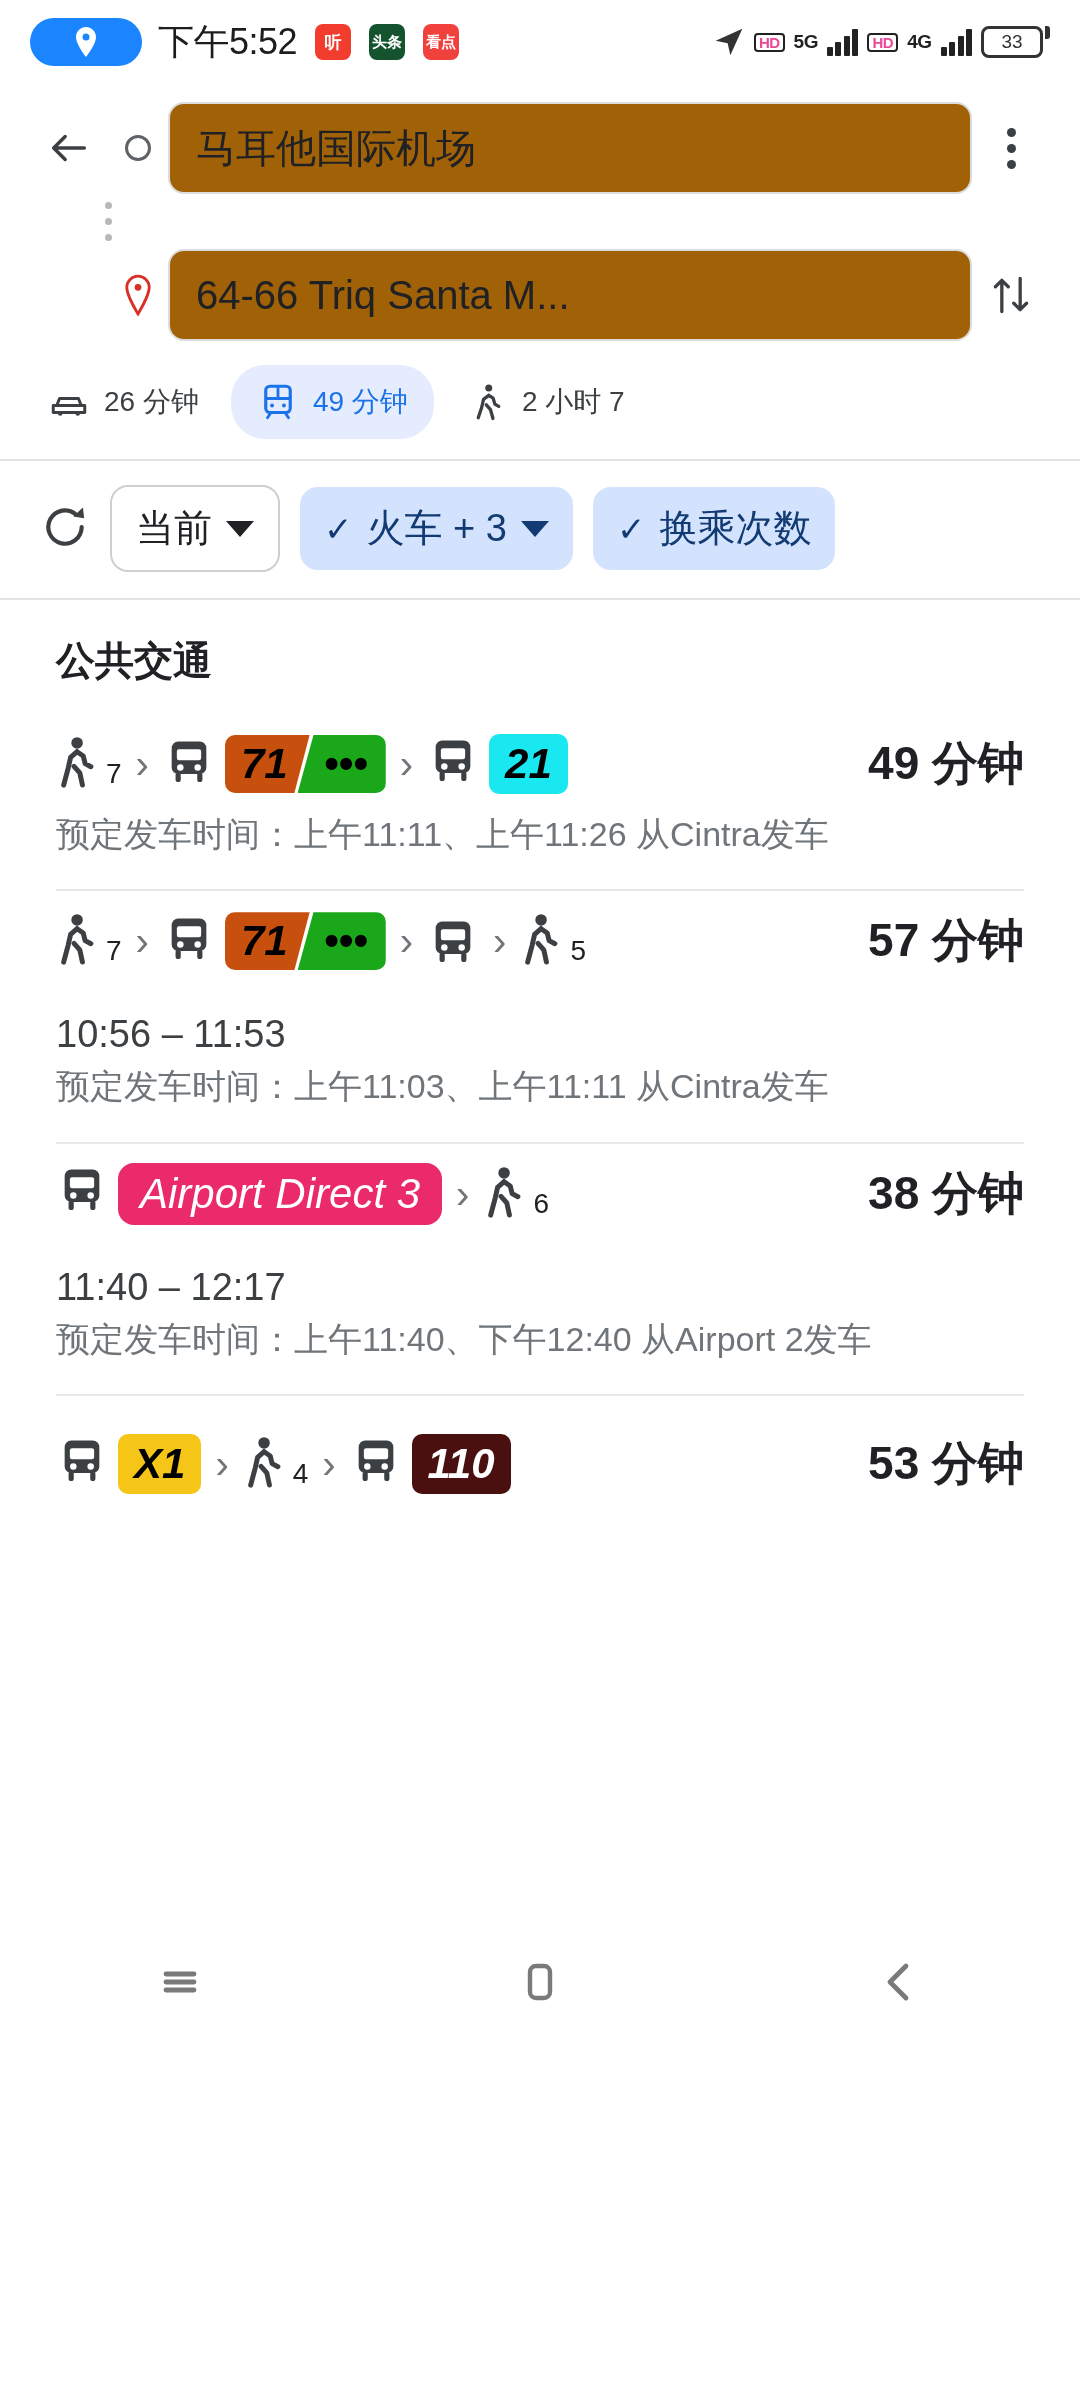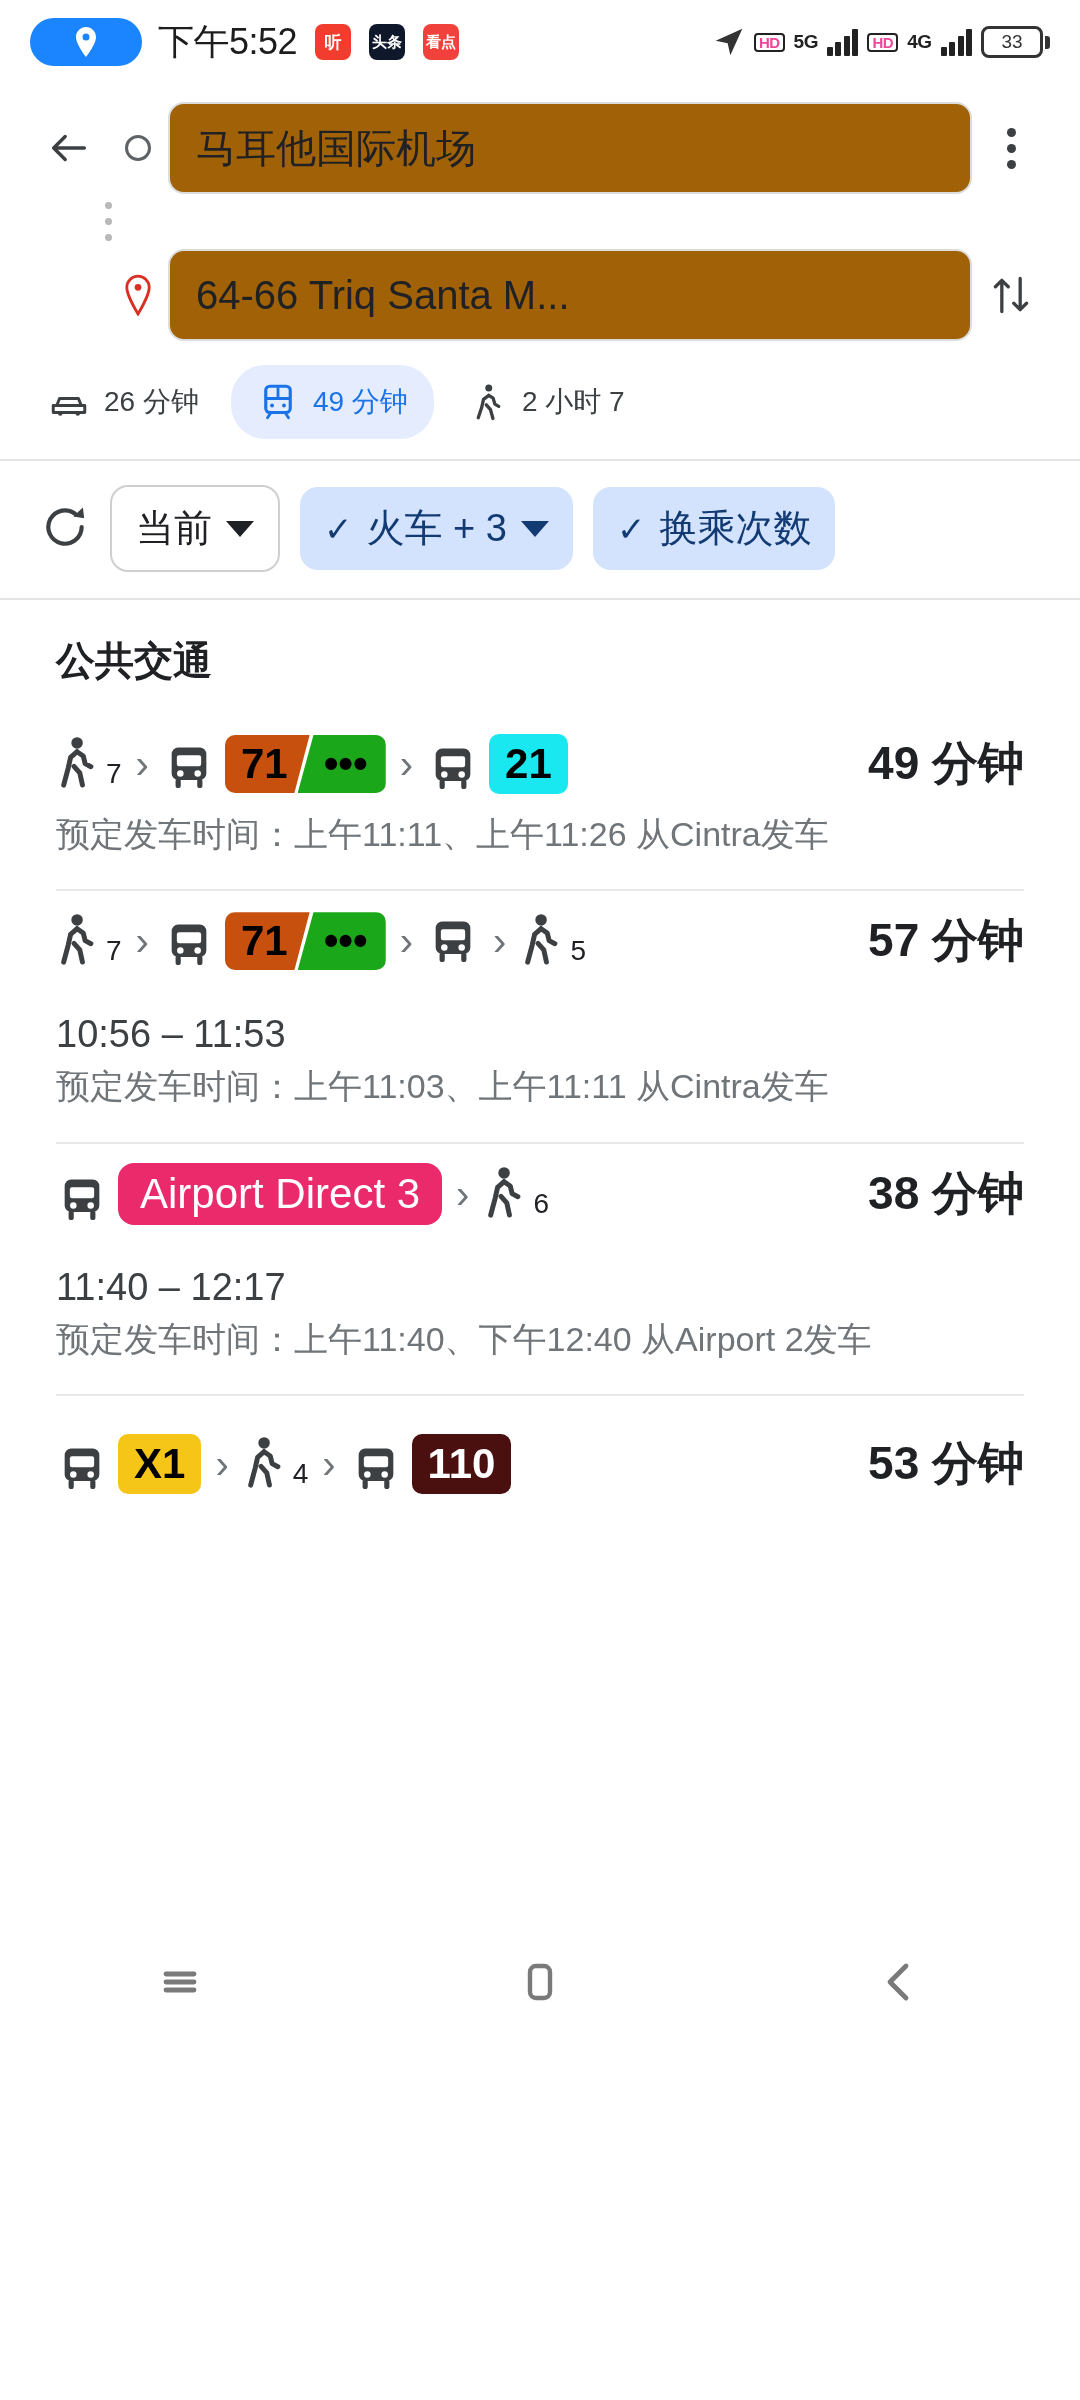--- a/index.html
+++ b/index.html
@@ -21,33 +21,33 @@
     width:112px; height:48px; border-radius:26px; background:#1a85ff;
     display:flex; align-items:center; justify-content:center;
   }
   .loc-pill svg { width:26px; height:30px; }
   .sb-time { font-size:36px; color:#1d1d1d; letter-spacing:-0.5px; margin-left:6px; font-weight:400;}
   .appicon { width:36px; height:36px; border-radius:8px; display:flex;
     align-items:center; justify-content:center; color:#fff;
     font-size:17px; font-weight:700; margin-left:8px; line-height:1;
     font-family:"DejaVu Sans",sans-serif; }
   .ic-ting { background:#f23c2e; }
-  .ic-toutiao { background:#0f172a; font-size:15px; }
+  .ic-toutiao { background:#14532d; font-size:15px; }
   .ic-kandian { background:#f0413c; font-size:15px; }
 
   .sb-right { display:flex; align-items:center; gap:9px; }
   .nav-arrow { width:32px; height:32px; }
   .hdbadge { font-size:15px; font-weight:700; color:#ec4899; border:2px solid #222;
              border-radius:4px; padding:0px 3px; line-height:15px; letter-spacing:-0.5px;}
   .netlabel { font-size:19px; font-weight:600; color:#222; letter-spacing:-0.5px;}
   .bars { display:flex; align-items:flex-end; gap:2.5px; height:28px; }
   .bars i { display:block; width:6px; background:#222; border-radius:1px; }
   .bars i:nth-child(1){height:9px;} .bars i:nth-child(2){height:14px;}
   .bars i:nth-child(3){height:20px;} .bars i:nth-child(4){height:27px;}
-  .batt { display:flex; align-items:center; }
+  .batt { display:flex; align-items:flex-start; }
   .batt-body { width:62px; height:32px; border:3px solid #333; border-radius:8px;
      display:flex; align-items:center; justify-content:center; font-size:19px; color:#333; font-weight:500;}
   .batt-tip { width:5px; height:13px; background:#333; border-radius:0 3px 3px 0; margin-left:2px;}
 
   
   .searchzone { padding:18px 0 10px 0; position:relative; }
   .srow { display:flex; align-items:center; padding:0 30px; }
   .back-btn { width:78px; display:flex; justify-content:center; }
   .back-btn svg { width:46px; height:46px; }
   .dotcol { width:60px; display:flex; justify-content:center; align-items:center; }
@@ -100,21 +100,21 @@
   .route { padding:4px 56px 0 56px; }
   .route-top { display:flex; align-items:center; gap:0; min-height:92px; }
   .legs { display:flex; align-items:center; gap:0; flex:1; }
   .dur { font-size:46px; font-weight:700; color:#202124; white-space:nowrap; margin-left:auto;}
   .chev { color:#70757a; font-size:40px; margin:0 14px; line-height:1; font-weight:400;}
 
   .walkleg { display:flex; align-items:flex-end; }
   .walkleg svg { width:46px; height:58px; }
   .walkleg .mins { font-size:28px; color:#202124; margin-left:4px; margin-bottom:3px;}
 
-  .veh { display:flex; align-items:flex-end; }
+  .veh { display:flex; align-items:flex-start;font-style:italic; }
   .veh svg { width:52px; height:52px; }
   .badge {
     font-size:42px; font-weight:700; line-height:1;
     padding:8px 16px; border-radius:10px; margin-left:10px;
     display:flex; align-items:center; justify-content:center; min-height:60px;
   }
   .badge.pill { border-radius:16px; padding:10px 22px; font-weight:400; }
   .badge-pair { display:flex; align-items:stretch; margin-left:10px; }
   .badge-pair .a {
     font-size:42px; font-weight:700; line-height:1; padding:8px 12px 8px 16px;

